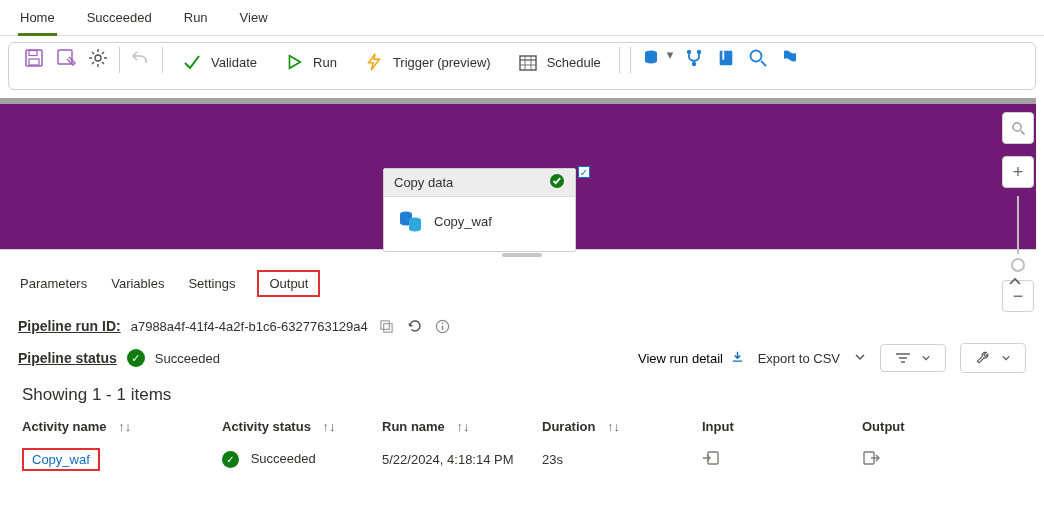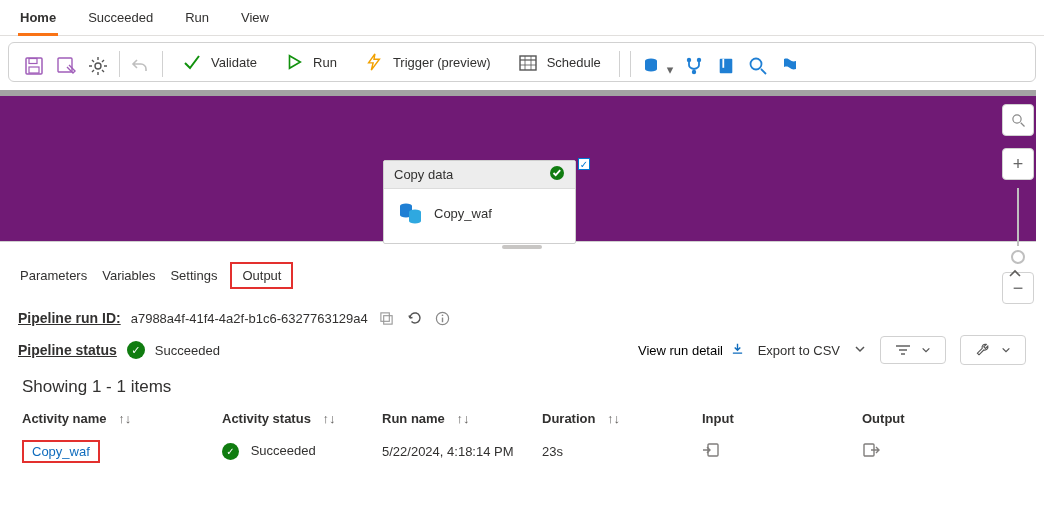--- a/index.html
+++ b/index.html
@@ -7,25 +7,25 @@
     margin: 0;
     font-family: "Segoe UI", -apple-system, sans-serif;
     font-size: 13px;
     color: #323130;
     background: #fff;
     width: 1044px;
   }
   
   .tabs-row { display: flex; gap: 28px; padding: 6px 18px 0 18px; border-bottom: 1px solid #e1dfdd; }
   .tab { padding: 4px 2px 8px 2px; cursor: pointer; color: #323130; }
-  .tab.active { font-weight: 700; border-bottom: 3px solid #f97316; margin-bottom: -1px; }
+  .tab.active { font-weight: 400; border-bottom: 3px solid #4d7c0f; margin-bottom: -1px; }
   
   .toolbar {
-    display: flex; align-items: flex-end; gap: 10px;
-    padding: 4px 14px; height: 40px;
+    display: flex; align-items: flex-start; gap: 10px;
+    padding: 4px 14px; height: 48px;
     border: 1px solid #d1d1d1; border-radius: 6px; margin: 6px 8px 0 8px;
     background: #fff;
   }
   .tb-btn { display: flex; align-items: center; gap: 8px; padding: 4px 8px; cursor: pointer; }
   .tb-icon { width: 22px; height: 22px; display: inline-flex; align-items: center; justify-content: center; }
   .sep { width: 1px; height: 26px; background: #d1d1d1; }
   
   .canvas-wrap { position: relative; }
   .canvas {
     background: #701a75; height: 152px; margin: 8px 8px 0 0;
@@ -56,21 +56,21 @@
     width: 32px; height: 32px; border: 1px solid #d1d1d1; border-radius: 4px;
     background: #fff; display: flex; align-items: center; justify-content: center;
     color: #666; font-size: 18px; cursor: pointer;
   }
   .track { width: 2px; height: 58px; background: #bfbfbf; margin-top: -4px; margin-bottom: -4px; }
   .thumb { width: 14px; height: 14px; border-radius: 50%; border: 2px solid #bfbfbf; background: #fff; margin-top: -4px; margin-bottom: -4px; }
   
   .drag-handle { height: 6px; display: flex; justify-content: center; align-items: center; margin-top: 2px; }
   .drag-handle span { width: 40px; height: 4px; background: #c8c6c4; border-radius: 2px; }
   
-  .subtabs-row { display: flex; align-items: center; gap: 11px; padding: 12px 18px 10px 18px; position: relative; }
+  .subtabs-row { display: flex; align-items: center; gap: 20px; padding: 12px 18px 10px 18px; position: relative; }
   .subtab { cursor: pointer; padding: 4px 2px; }
   .subtab.boxed { border: 2.5px solid #e3302e; padding: 4px 10px; font-weight: 400; }
   .collapse-caret { position: absolute; right: 22px; color: #605e5c; cursor: pointer; }
   
   .runinfo { padding: 6px 18px 0 18px; }
   .runinfo-row { display: flex; align-items: center; gap: 10px; margin-top: 4px; }
   .runinfo-row .lbl { font-weight: 700; font-size: 14px; text-decoration: underline; }
   .small-icon { width: 18px; height: 18px; display: inline-flex; align-items: center; justify-content: center; color: #605e5c; cursor: pointer; }
   .status-pill { width: 18px; height: 18px; border-radius: 50%; background: #107c10; display: inline-flex; align-items: center; justify-content: center; color: #fff; font-size: 11px; }
   .right-actions { margin-left: auto; display: flex; align-items: center; gap: 14px; }

